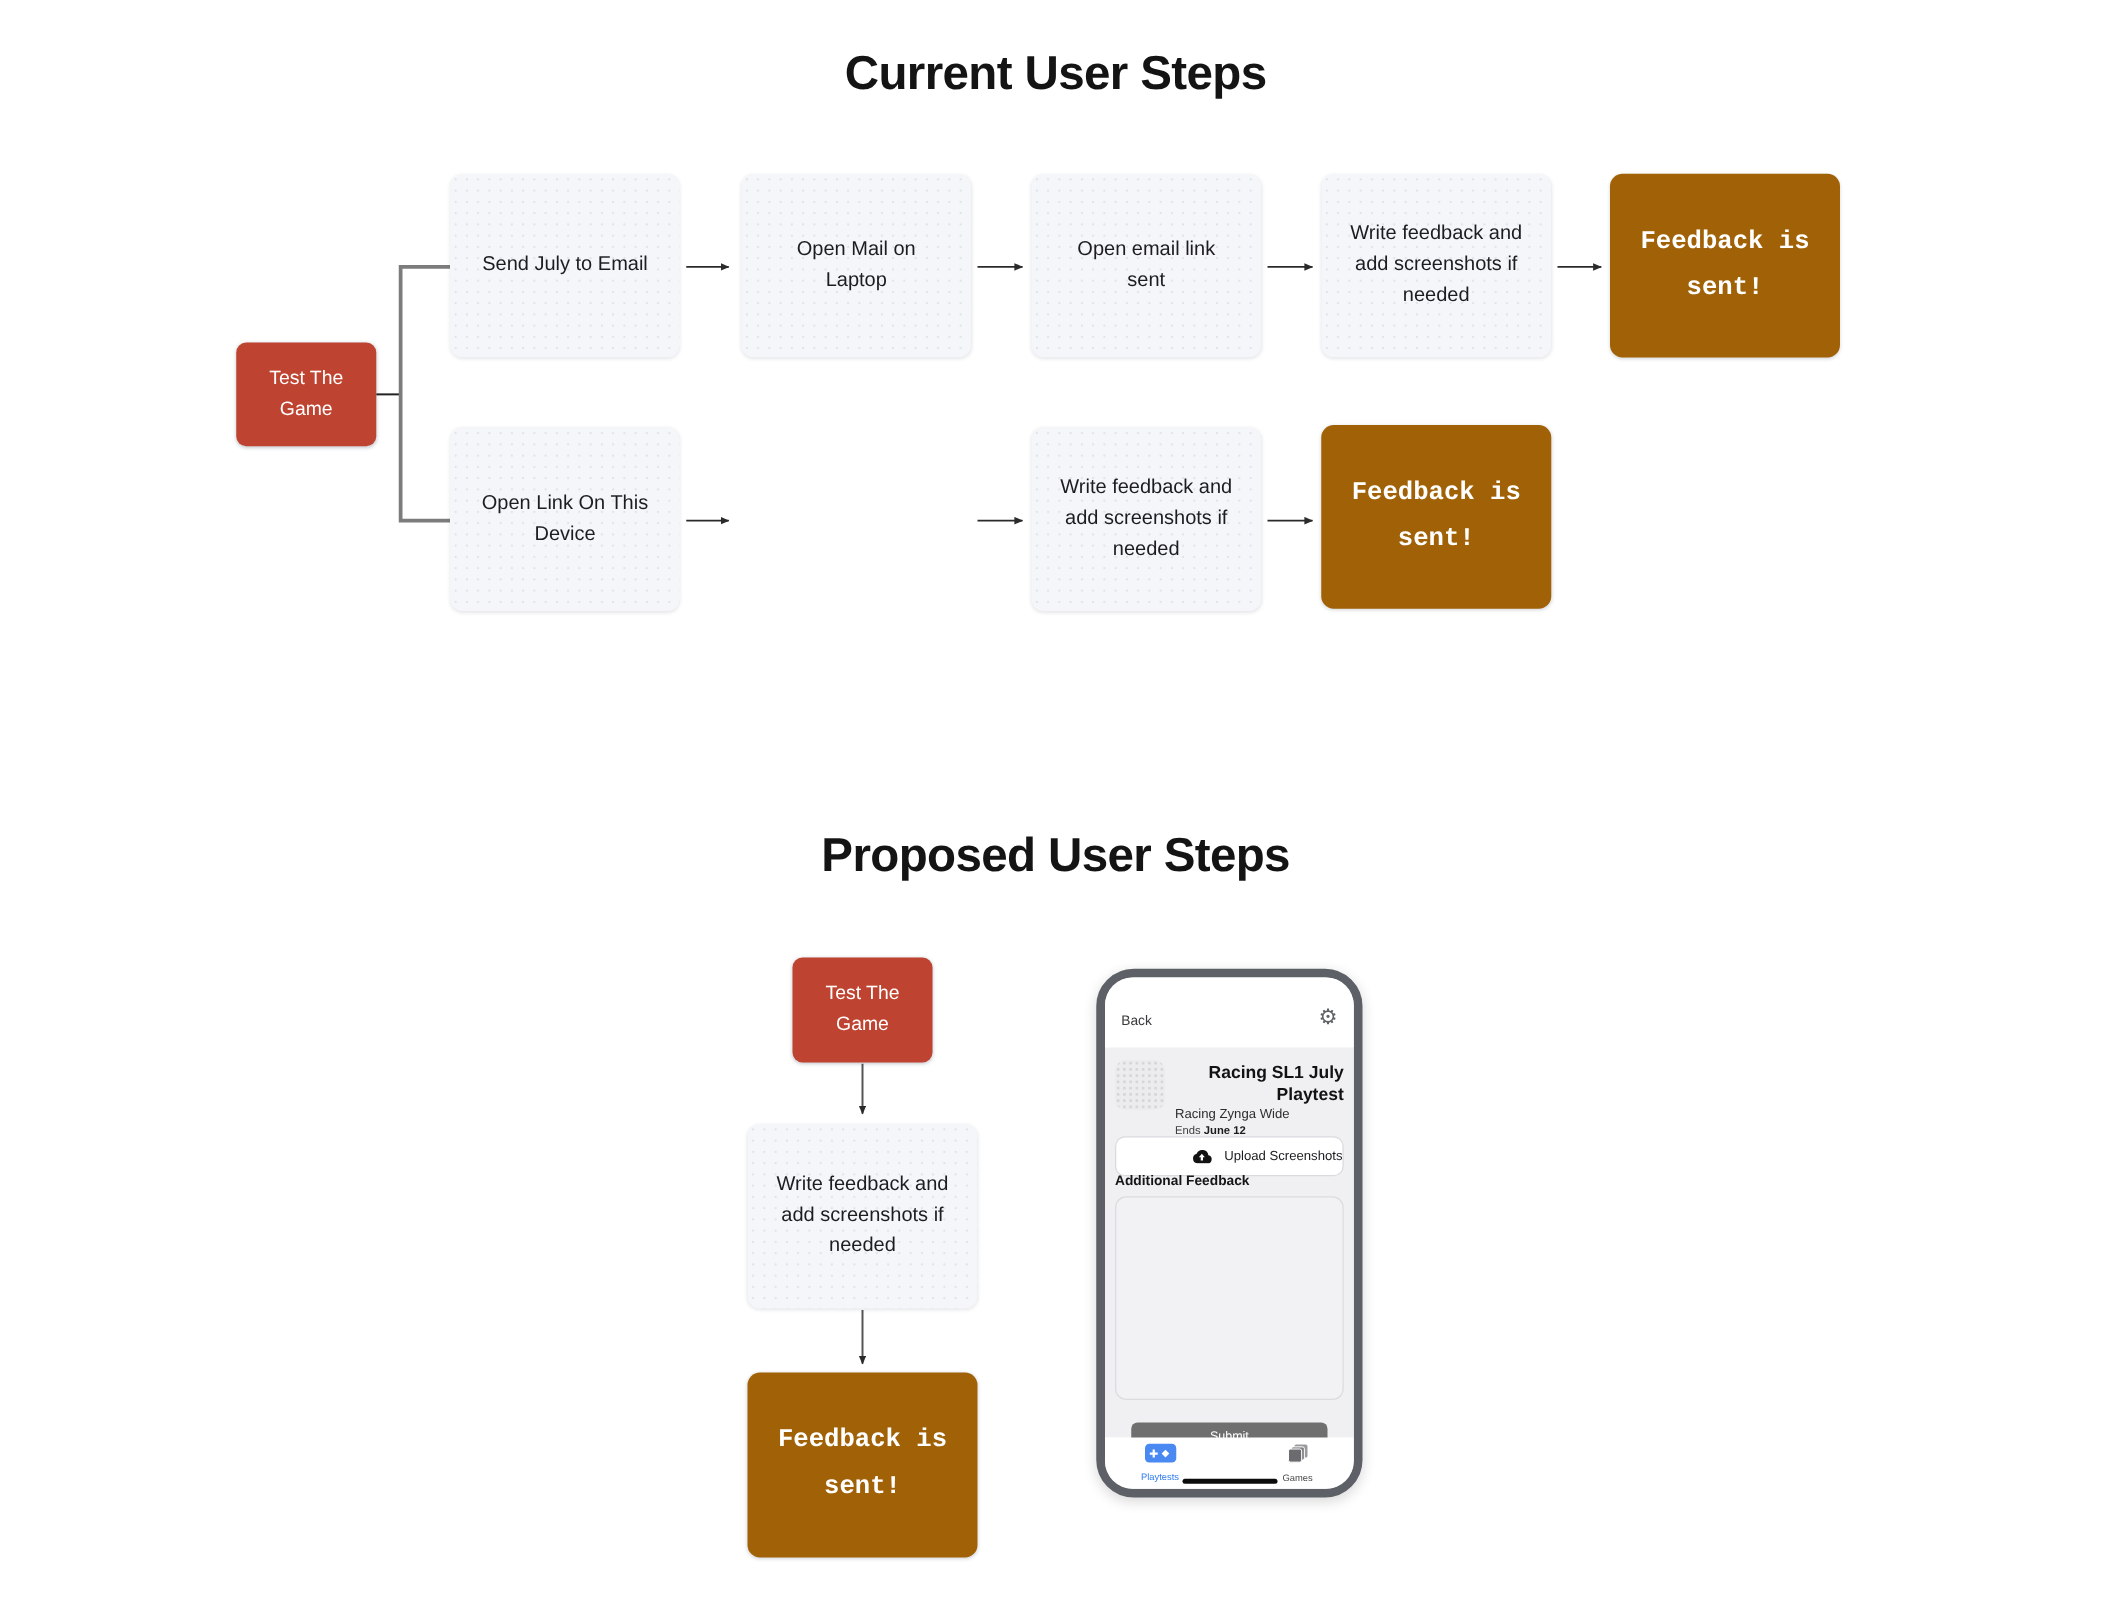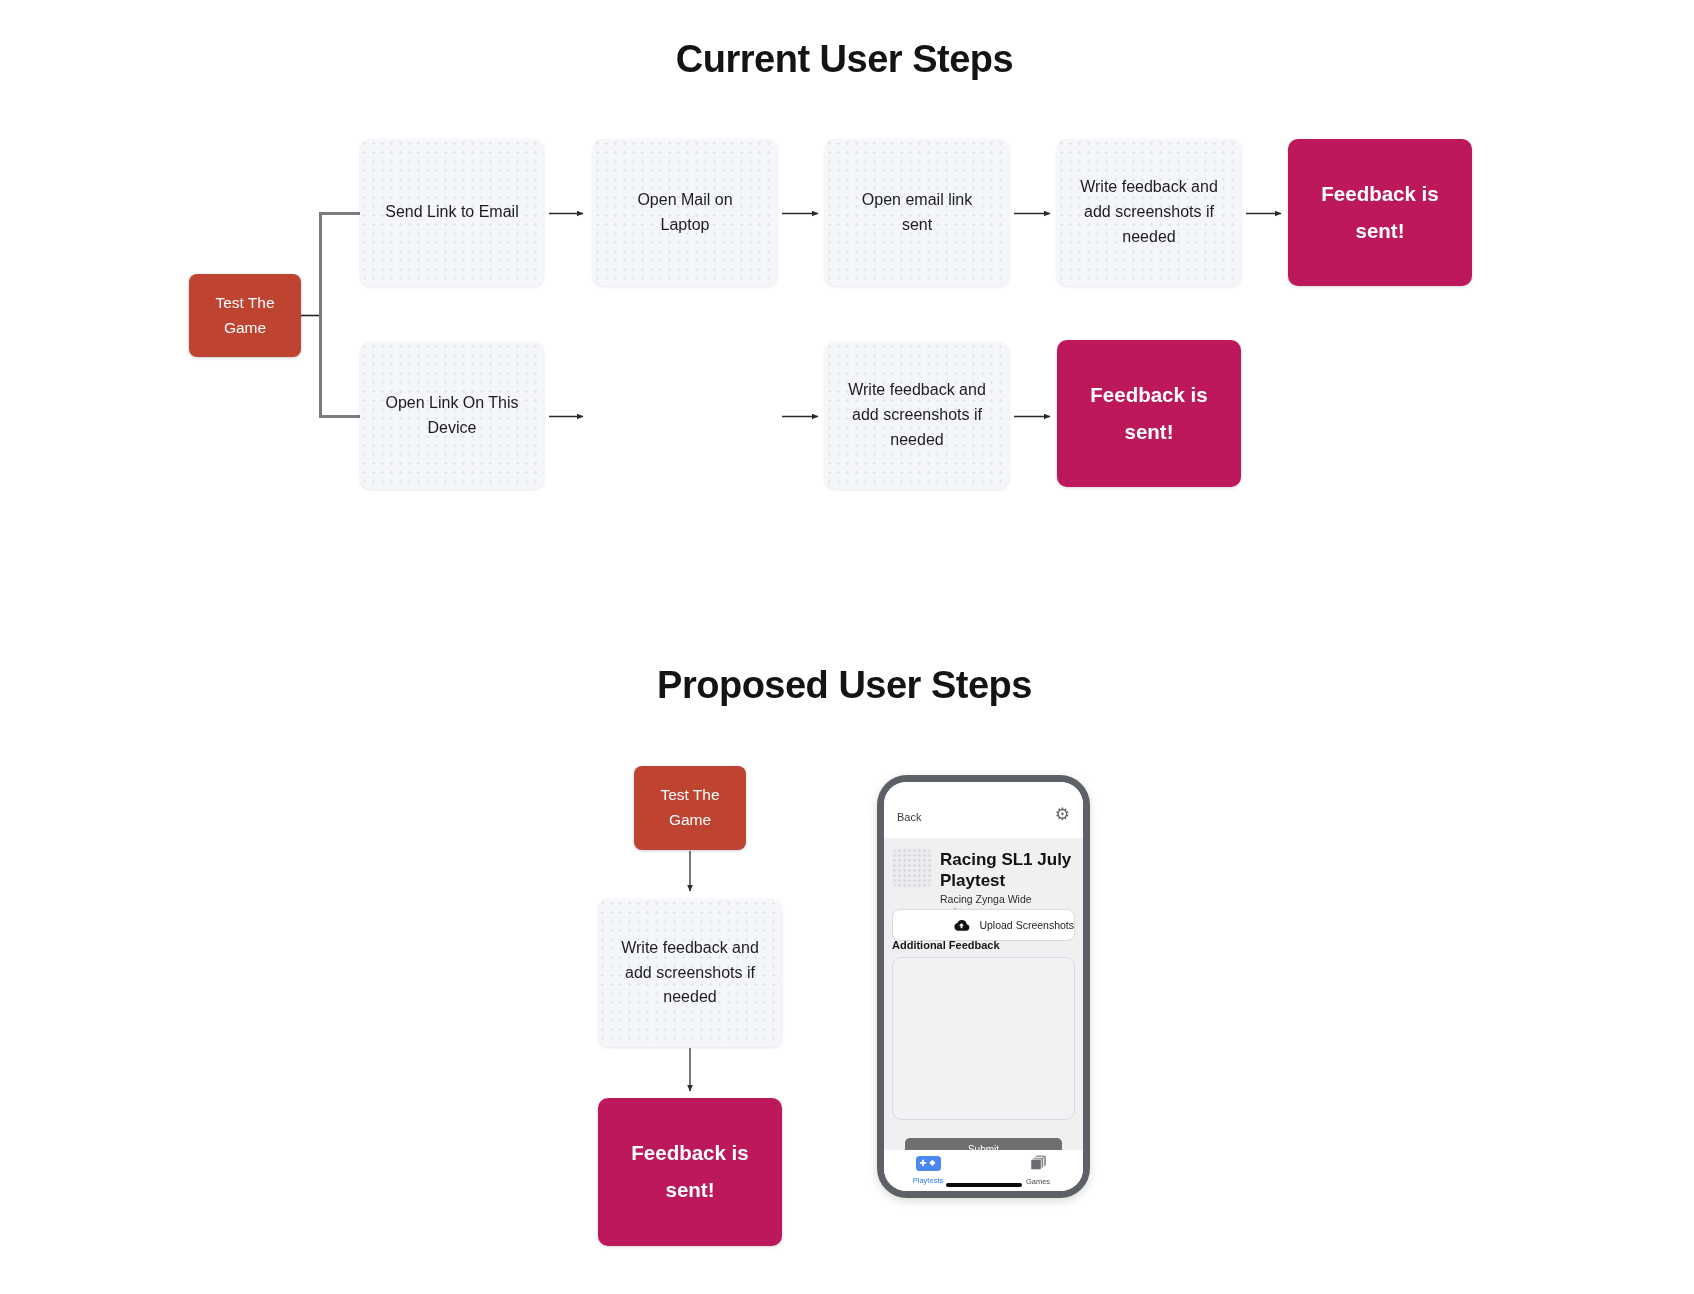--- a/index.html
+++ b/index.html
@@ -27,22 +27,22 @@
     background-image:radial-gradient(circle, rgba(205,212,226,.55) 1px, transparent 1.2px);
     background-size:9px 9px;
     box-shadow:0 1px 3px rgba(40,50,70,.12);
   }
   .node--red {
     background:#be4331; color:#ffffff; font-size:15.5px; font-weight:500;
     border-radius:8px; line-height:1.6; padding:0 10px;
     box-shadow:0 1px 3px rgba(40,50,70,.25);
   }
   .node--blue {
-    background:#be185d; color:#ffffff; font-size:20.5px; font-weight:700;
-    line-height:1.8; box-shadow:0 1px 3px rgba(40,50,70,.2);
+    background:#a16207; color:#ffffff; font-size:20.5px; font-weight:700;
+    line-height:1.8; box-shadow:0 1px 3px rgba(40,50,70,.2);font-family:Liberation Mono, monospace;
   }
 
   
   .connectors { position:absolute; left:0; top:0; pointer-events:none; }
 
   
   .phone {
     position:absolute; left:877px; top:775px; width:213px; height:423px;
     border:7px solid #5d6066; border-radius:30px; background:#ffffff;
     box-shadow:0 3px 10px rgba(0,0,0,.15);
@@ -62,21 +62,21 @@
     position:absolute; left:0; right:0; top:56px; bottom:41px;
     background:#f0f0f2;
   }
   .ph-game-icon {
     position:absolute; left:8px; top:10px; width:40px; height:40px;
     border-radius:9px; background-color:#ececee;
     background-image:radial-gradient(circle, #d6d6da 1px, transparent 1.1px);
     background-size:5px 5px;
   }
   .ph-game-text { position:absolute; left:56px; top:11px; width:135px; }
-  .ph-game-title { font-size:17px; font-weight:700; color:#121212; line-height:1.25; }
+  .ph-game-title { font-size:14px; font-weight:700; color:#121212; line-height:1.25;text-align:right; }
   .ph-game-sub   { font-size:10.5px; color:#2d2d2f; margin-top:1px; }
   .ph-game-ends  { font-size:9px; color:#3c3c3e; margin-top:2px; }
   .ph-game-ends b { font-weight:700; color:#1c1c1e; }
   .ph-upload {
     position:absolute; left:8px; right:8px; top:55px; height:32px;
     background:#ffffff; border:1px solid #d9dade; border-radius:8px;
     display:flex; align-items:center; justify-content:flex-end; gap:9px;
     font-size:10.5px; color:#1b1b1d;margin-top:16px;
   }
   .ph-feedback-label {
@@ -137,21 +137,21 @@
     <line x1="1014" y1="416.5" x2="1050" y2="416.5" stroke="#2b2b2b" stroke-width="1.4" marker-end="url(#ah)"></line>
 
     <line x1="690" y1="851" x2="690" y2="891" stroke="#555555" stroke-width="1.6" marker-end="url(#ah)"></line>
     <line x1="690" y1="1048" x2="690" y2="1091" stroke="#555555" stroke-width="1.6" marker-end="url(#ah)"></line>
   </svg>
 
   <h1 class="section-title title-current">Current User Steps</h1>
 
   <div class="node node--red" style="left:189px; top:274px; width:112px; height:83px;">Test The Game</div>
 
-  <div class="node" style="left:360px; top:139px; width:184px; height:147px;">Send Link to Email</div>
+  <div class="node" style="left:360px; top:139px; width:184px; height:147px;">Send July to Email</div>
   <div class="node" style="left:593px; top:139px; width:184px; height:147px;">Open Mail on Laptop</div>
   <div class="node" style="left:825px; top:139px; width:184px; height:147px;">Open email link sent</div>
   <div class="node" style="left:1057px; top:139px; width:184px; height:147px;">Write feedback and add screenshots if needed</div>
   <div class="node node--blue" style="left:1288px; top:139px; width:184px; height:147px;">Feedback is sent!</div>
 
   <div class="node" style="left:360px; top:342px; width:184px; height:147px;">Open Link On This Device</div>
   <div class="node" style="left:825px; top:342px; width:184px; height:147px;">Write feedback and add screenshots if needed</div>
   <div class="node node--blue" style="left:1057px; top:340px; width:184px; height:147px;">Feedback is sent!</div>
 
   <h1 class="section-title title-proposed">Proposed User Steps</h1>

